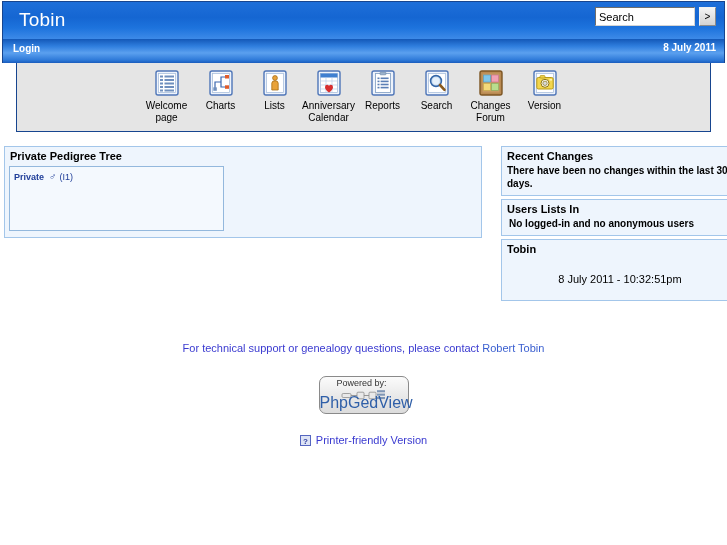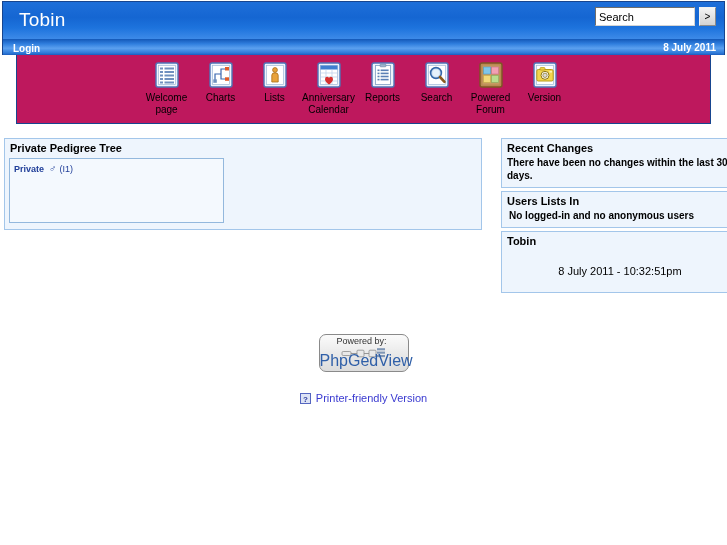--- a/index.html
+++ b/index.html
@@ -68,21 +68,21 @@
     background: linear-gradient(to bottom, #f4f4f4, #d3d3d3);
     color: #000;
     cursor: pointer;
     box-sizing: border-box;
   }
 
   
   .login-bar {
     position: relative;
     margin: 0 2px;
-    height: 16px;
+    height: 24px;
     border-left: 1px solid #17458f;
     border-right: 1px solid #17458f;
     background: linear-gradient(to bottom, #1358b8 0%, #2f7ede 30%, #5ba0ef 58%, #2d79d8 88%, #1a5cbd 100%);
     box-sizing: border-box;
   }
   .login-link {
     position: absolute;
     left: 10px;
     top: 4px;
     font-size: 10px;
@@ -97,21 +97,21 @@
     font-size: 10px;
     font-weight: bold;
     color: #ffffff;
   }
 
   
   .nav-panel {
     margin: 0 16px;
     border: 1px solid #17458f;
     border-top: none;
-    background: #be185d;
+    background: #e5e5e5;
     padding: 6px 16px 7px 0;
     display: flex;
     justify-content: center;
     align-items: flex-start;
     box-sizing: border-box;
   }
   .nav-item {
     width: 54px;
     text-align: center;
     text-decoration: none;
@@ -403,21 +403,21 @@
     <span class="nav-icon">
       <svg width="28" height="28" viewBox="0 0 28 28">
         <rect x="3" y="2" width="22" height="24" rx="2" fill="#b98a52" stroke="#7d5623" stroke-width="1.4"></rect>
         <rect x="5.5" y="4.5" width="17" height="19" fill="#c79a62"></rect>
         <rect x="6.6" y="6" width="7" height="7" fill="#7fc6ea" stroke="#4f9ec4" stroke-width="0.6"></rect>
         <rect x="14.6" y="6" width="7" height="7" fill="#f2a0b4" stroke="#c4708a" stroke-width="0.6"></rect>
         <rect x="6.6" y="14.4" width="7" height="7" fill="#f2d97a" stroke="#c4ab48" stroke-width="0.6"></rect>
         <rect x="14.6" y="14.4" width="7" height="7" fill="#b9dd8e" stroke="#86ad5e" stroke-width="0.6"></rect>
       </svg>
     </span>
-    <span class="nav-label">Powered Forum</span>
+    <span class="nav-label">Changes Forum</span>
   </a>
 
   <a class="nav-item">
     <span class="nav-icon">
       <svg width="28" height="28" viewBox="0 0 28 28">
         <rect x="3" y="2" width="22" height="24" rx="2" fill="#eef3fb" stroke="#4f76b8" stroke-width="1.4"></rect>
         <rect x="5.5" y="4.5" width="17" height="19" fill="#ffffff" stroke="#9fb8d8" stroke-width="0.7"></rect>
         <rect x="5.8" y="8.5" width="16.4" height="11.5" rx="1.5" fill="#f2d54e" stroke="#b79a19" stroke-width="1"></rect>
         <rect x="9" y="6.6" width="5" height="2.4" rx="0.8" fill="#f2d54e" stroke="#b79a19" stroke-width="0.8"></rect>
         <circle cx="14" cy="14.3" r="4" fill="#ffffff" stroke="#8d7512" stroke-width="1"></circle>
@@ -456,20 +456,23 @@
     <div class="block side-block-clock">
       <div class="block-title">Tobin</div>
       <div class="clock-time">8 July 2011 - 10:32:51pm</div>
     </div>
 
   </div>
 </div>
 
 <div class="footer">
 
+  <div class="support-line">
+    <span>For technical support or genealogy questions, please contact </span><a class="support-link">Robert Tobin</a>
+  </div>
 
   <div class="pgv-badge">
     <div class="pgv-top">Powered by:</div>
     <div class="pgv-glyph">
       <svg width="46" height="13" viewBox="0 0 46 13">
         <rect x="1" y="4.5" width="9" height="4" rx="1.2" fill="#e9e9e9" stroke="#8d8d8d" stroke-width="0.8"></rect>
         <line x1="10" y1="6.5" x2="16" y2="6.5" stroke="#8d8d8d" stroke-width="0.9"></line>
         <rect x="16" y="3.2" width="7" height="6.6" rx="1" fill="#e9e9e9" stroke="#8d8d8d" stroke-width="0.8"></rect>
         <line x1="23" y1="6.5" x2="28" y2="6.5" stroke="#8d8d8d" stroke-width="0.9"></line>
         <rect x="28" y="3.2" width="7" height="6.6" rx="1" fill="#e9e9e9" stroke="#8d8d8d" stroke-width="0.8"></rect>

